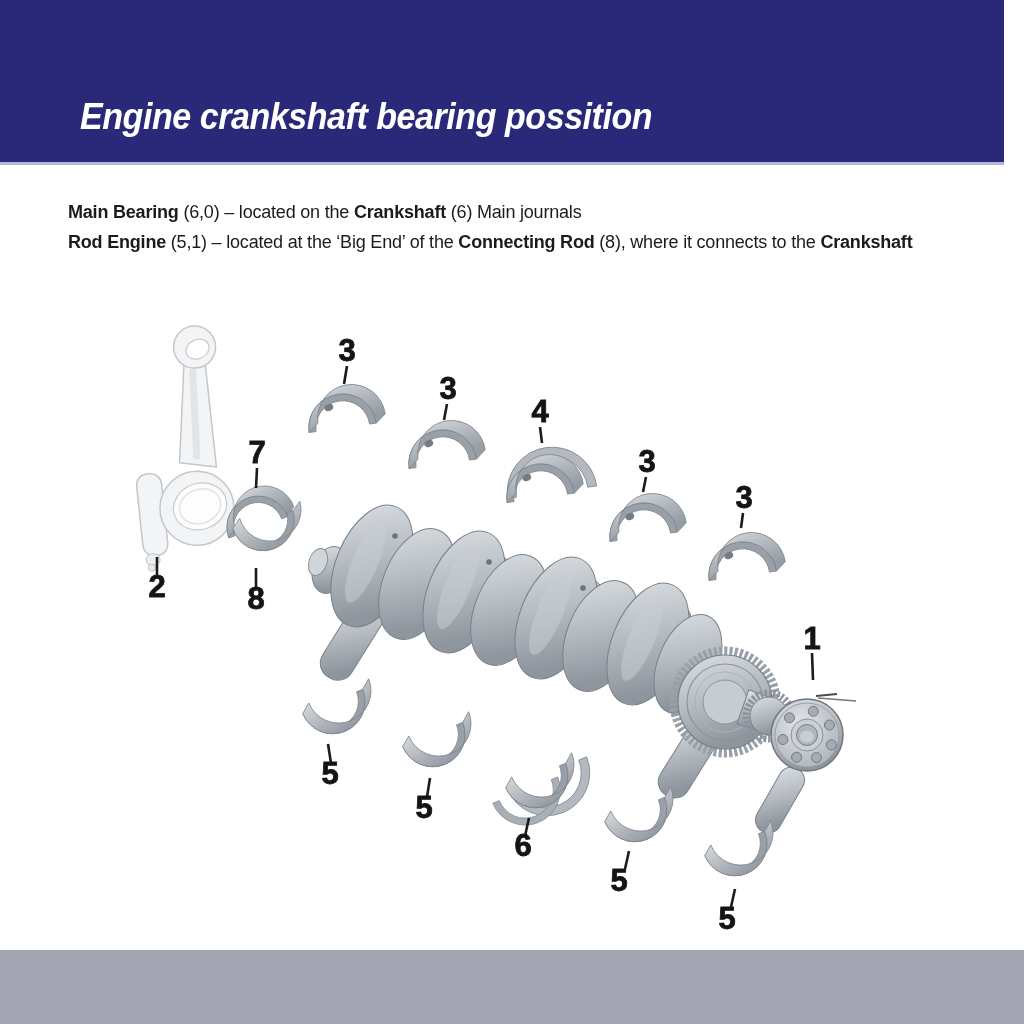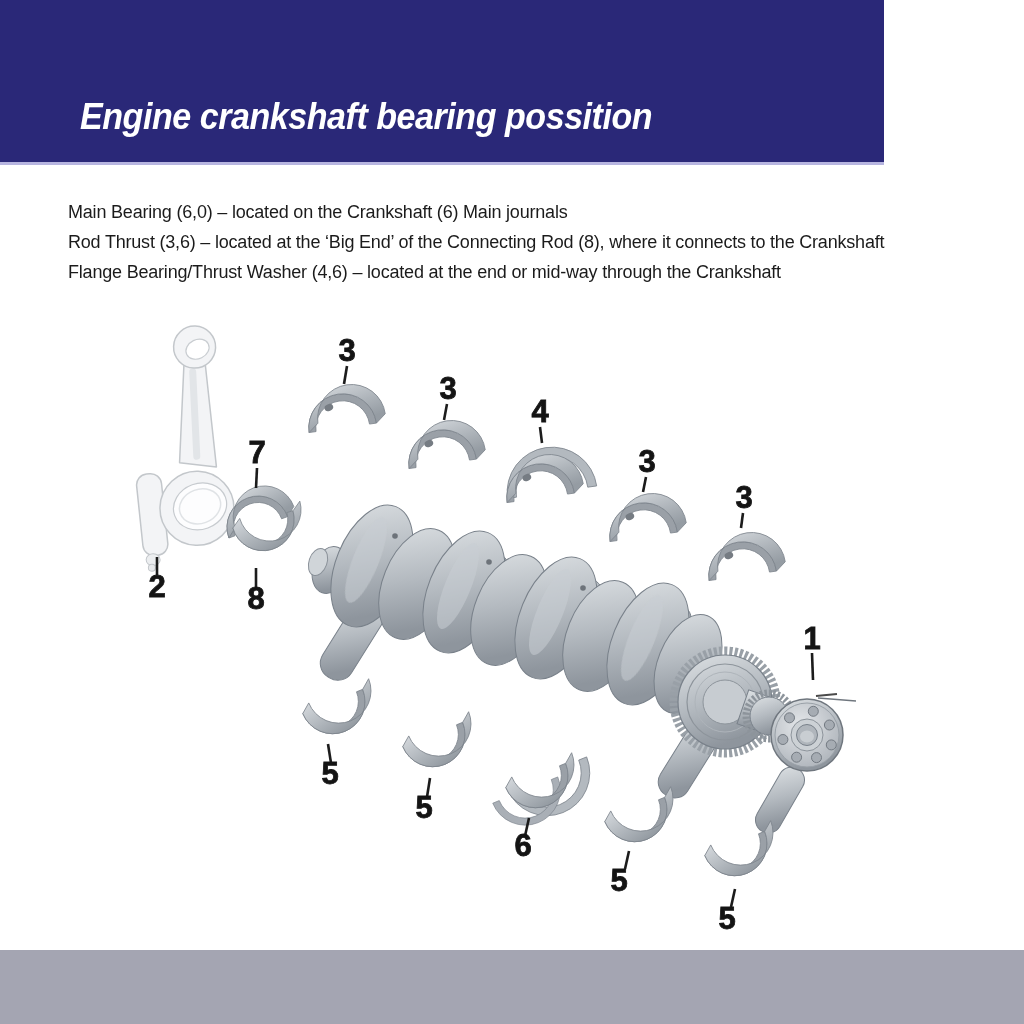--- a/index.html
+++ b/index.html
@@ -1,46 +1,45 @@
 <!DOCTYPE html>
 <html><head>
 <meta charset="utf-8">
 <style>
   html,body{margin:0;padding:0;background:#ffffff;}
   .page{position:relative;width:1024px;height:1024px;overflow:hidden;background:#fff;
         font-family:"Liberation Sans",sans-serif;}
-  .header-band{position:absolute;top:0;left:0;width:884px;height:162px;
+  .header-band{position:absolute;top:0;left:0;width:1004px;height:162px;
         background:var(--header-bg,#2a2878);border-bottom:3px solid var(--header-sep,#b7b5e0);}
   .page-title{position:absolute;left:80px;top:96px;margin:0;color:#ffffff;
         font-size:37px;font-weight:bold;font-style:italic;letter-spacing:-0.5px;
         transform:scaleX(.92);transform-origin:left top;white-space:nowrap;}
   .desc-block{position:absolute;left:68px;top:197px;width:930px;color:var(--text-color,#1b1b1b);
         font-size:18px;line-height:30px;letter-spacing:-0.2px;}
   .desc-block p{margin:0;white-space:nowrap;}
-  .desc-block b{font-weight:normal;}
+  .desc-block b{font-weight:bold;}
   #diagram-svg{position:absolute;left:0;top:0;width:1024px;height:1024px;}
   .footer-band{position:absolute;left:0;bottom:0;width:1024px;height:74px;
         background:var(--footer-bg,#a4a5b2);}
   .callout-num{font-family:"Liberation Sans",sans-serif;font-weight:bold;font-size:31px;
         fill:#141414;text-anchor:middle;paint-order:stroke;stroke:#141414;stroke-width:.8px;}
   .leader{fill:none;stroke:#1c1c1c;stroke-width:2.6;}
 </style>
 </head>
 <body>
 
 <div class="page" style="--header-bg: #2a2878; --header-sep: #b7b5e0; --footer-bg: #a4a5b2; --text-color: #1b1b1b;">
 
   <div class="header-band">
     <h1 class="page-title">Engine crankshaft bearing possition</h1>
   </div>
 
   <div class="desc-block">
       <p><b>Main Bearing</b><span> (6,0) – located on the </span><b>Crankshaft</b><span> (6) Main journals</span></p>
-      <p><b>Rod Thrust</b><span> (3,6) – located at the ‘Big End’ of the </span><b>Connecting Rod</b><span> (8), where it connects to the </span><b>Crankshaft</b></p>
-      <p><b>Flange Bearing/Thrust Washer</b><span> (4,6) – located at the end or mid-way through the </span><b>Crankshaft</b></p>
+      <p><b>Rod Engine</b><span> (5,1) – located at the ‘Big End’ of the </span><b>Connecting Rod</b><span> (8), where it connects to the </span><b>Crankshaft</b></p>
     </div>
 
   <svg id="diagram-svg" viewBox="0 0 1024 1024">
     <defs>
       <linearGradient id="gm" x1="0" y1="0" x2="0.35" y2="1">
         <stop offset="0" stop-color="#dde1e4"></stop>
         <stop offset="0.55" stop-color="#b4bac0"></stop>
         <stop offset="1" stop-color="#8e959d"></stop>
       </linearGradient>
       <linearGradient id="gshell" x1="0" y1="0" x2="0.4" y2="1">

